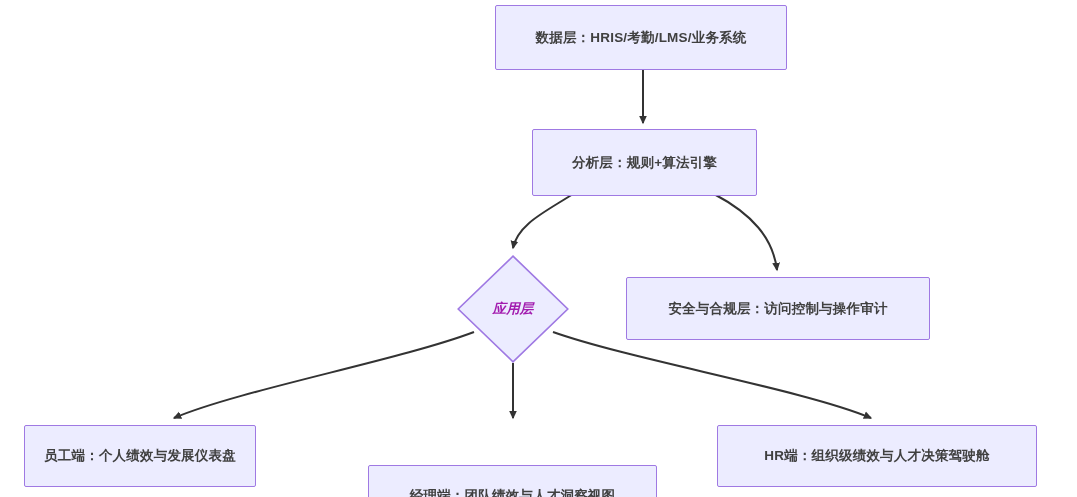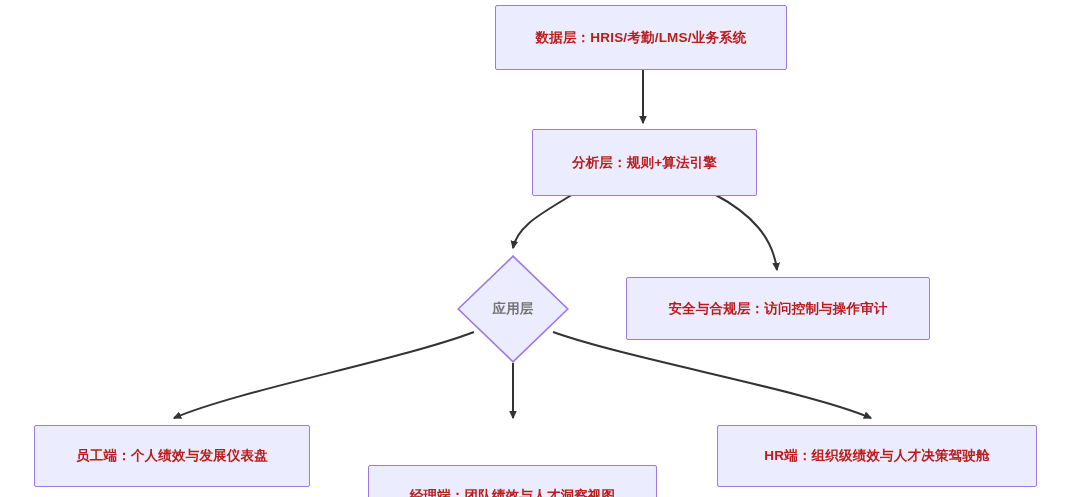--- a/index.html
+++ b/index.html
@@ -29,21 +29,21 @@
   .node {
     position: absolute;
     box-sizing: border-box;
     display: flex;
     align-items: center;
     justify-content: center;
     text-align: center;
     background: #ececff;
     border: 1.6px solid #9f79e3;
     border-radius: 2px;
-    color: #b91c1c;
+    color: #404040;
     font-size: 13.5px;
     font-weight: 700;
     letter-spacing: 0.2px;
     line-height: 1.3;
     z-index: 2;
   }
   .node-label {
     display: block;
     padding: 0 10px;
     white-space: nowrap;
@@ -61,25 +61,26 @@
   }
   .diamond-text {
     position: absolute;
     left: 0;
     top: 0;
     width: 100%;
     height: 100%;
     display: flex;
     align-items: center;
     justify-content: center;
-    color: #737373;
+    color: #a21caf;
     font-size: 13.5px;
     font-weight: 700;
     letter-spacing: 0.2px;
     white-space: nowrap;
+    font-style: italic;
   }
 </style>
 </head>
 <body>
 
 <div id="flow-root">
 
   <svg id="edge-layer" viewBox="0 0 1077 497" xmlns="http://www.w3.org/2000/svg">
     <defs>
       <marker id="arrowhead" markerWidth="9" markerHeight="9" refX="7.2" refY="4.5" orient="auto" markerUnits="userSpaceOnUse">
@@ -112,21 +113,21 @@
     <svg class="diamond-shape" viewBox="0 0 112 108" xmlns="http://www.w3.org/2000/svg" preserveAspectRatio="none">
       <polygon points="56,1.2 110.8,54 56,106.8 1.2,54" fill="#ececff" stroke="#9f79e3" stroke-width="1.6"></polygon>
     </svg>
     <div class="diamond-text">应用层</div>
   </div>
 
   <div class="node" style="left:626px; top:277px; width:304px; height:63px;text-align:center;">
     <span class="node-label">安全与合规层：访问控制与操作审计</span>
   </div>
 
-  <div class="node" style="left:34px; top:425px; width:276px; height:62px;">
+  <div class="node" style="left:24px; top:425px; width:232px; height:62px;">
     <span class="node-label">员工端：个人绩效与发展仪表盘</span>
   </div>
 
   <div class="node" style="left:368px; top:425px; width:289px; height:62px;margin-top:40px;">
     <span class="node-label">经理端：团队绩效与人才洞察视图</span>
   </div>
 
   <div class="node" style="left:717px; top:425px; width:320px; height:62px;">
     <span class="node-label">HR端：组织级绩效与人才决策驾驶舱</span>
   </div>

